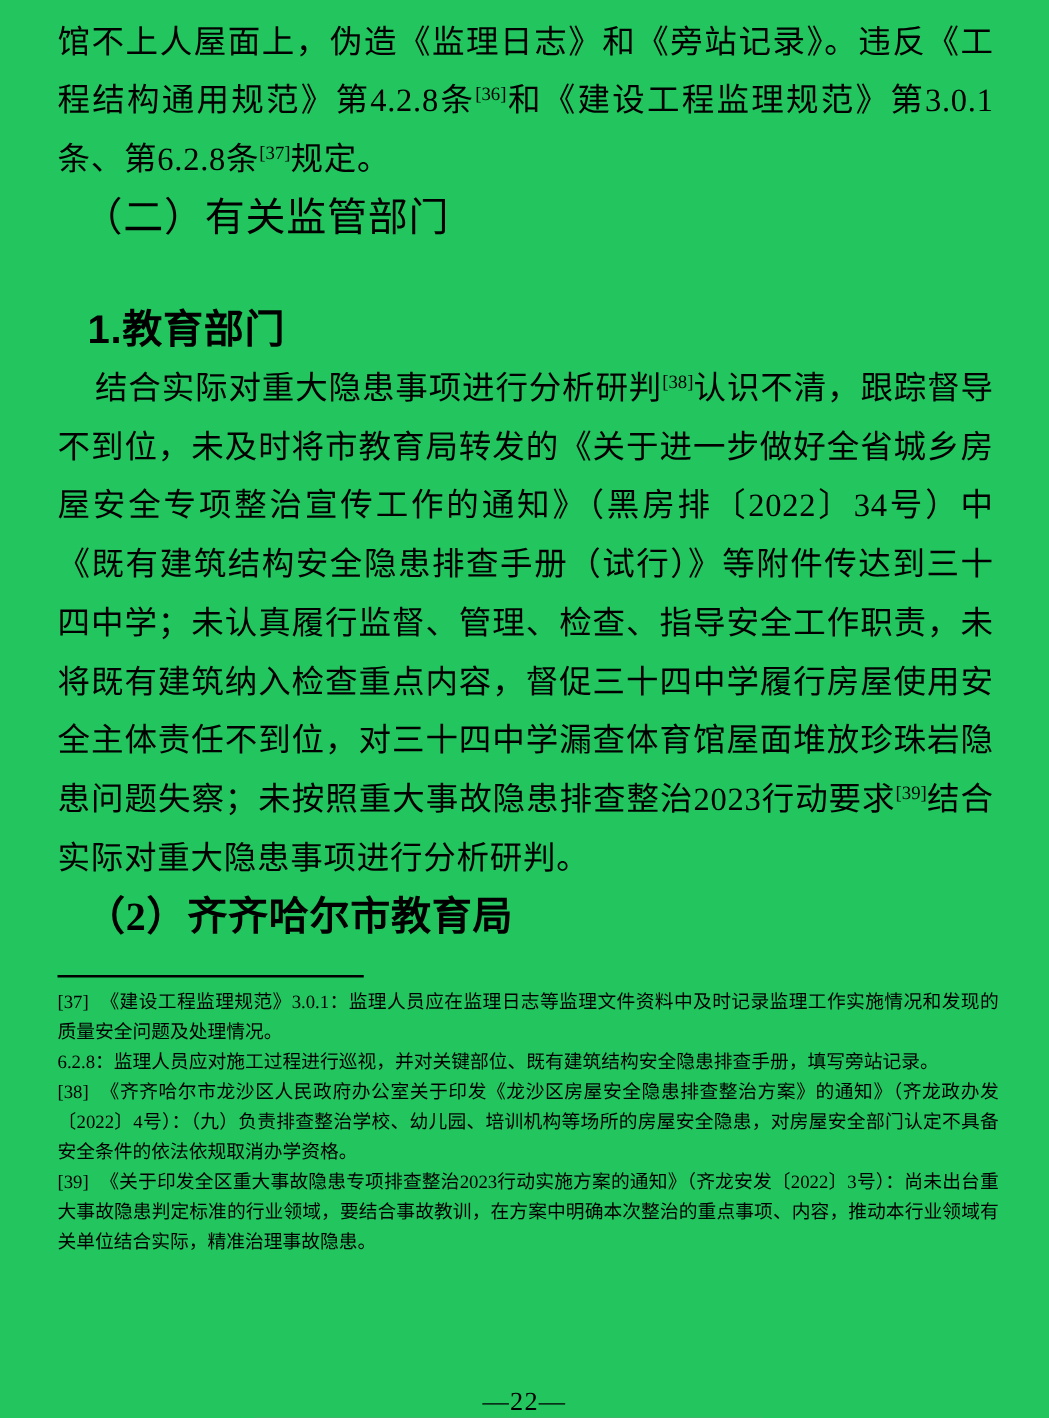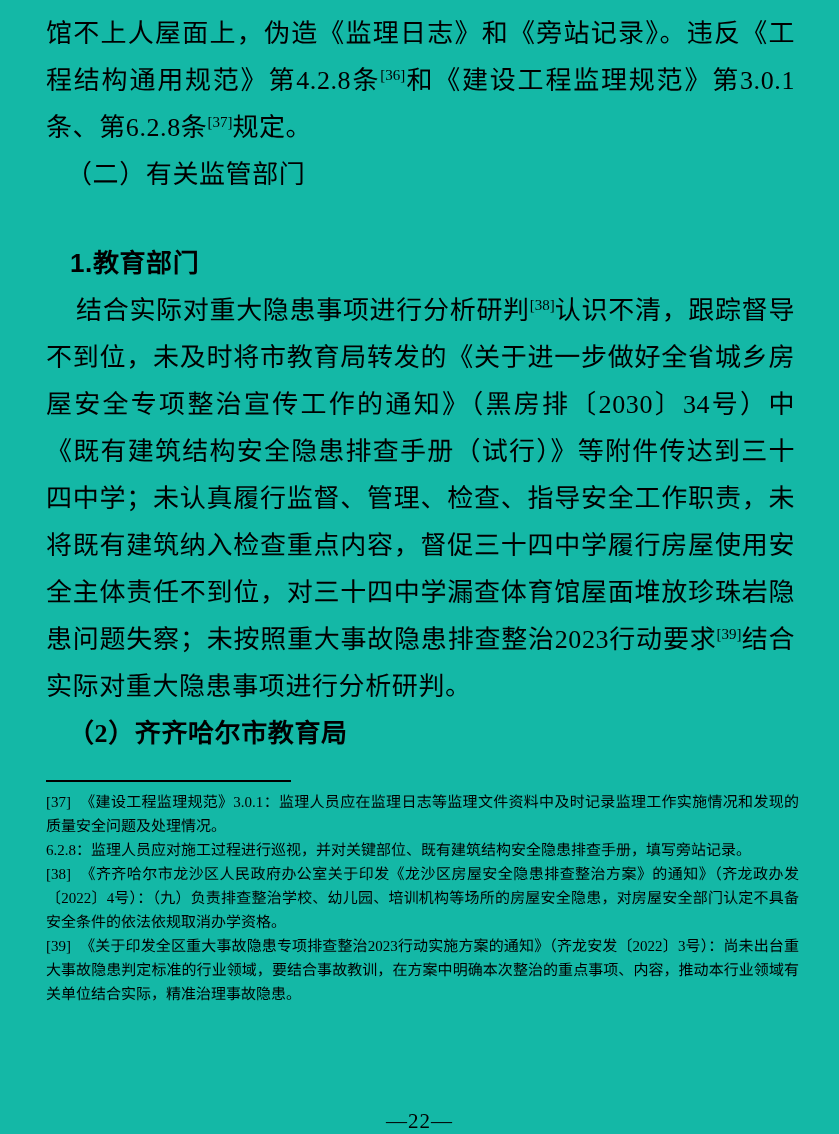--- a/index.html
+++ b/index.html
@@ -2,42 +2,42 @@
 <html lang="zh-CN"><head>
 <meta charset="utf-8">
 <style>
   html, body { margin: 0; padding: 0; }
   body { background: #888; }
   .page {
     position: relative;
     width: 839px;
     height: 1134px;
     margin: 0 auto;
-    background: #14b8a6;
+    background: #22c55e;
     color: #000000;
     font-family: "Liberation Serif", serif;
     overflow: hidden;
   }
   .content {
     position: absolute;
     left: 46px;
     right: 44px;
     top: 10px;
   }
   .para {
     margin: 0;
     font-size: 26px;
     line-height: 47px;
     letter-spacing: 0.6px;
     text-align: justify;
   }
   .indent { text-indent: 30px; }
   .heading {
     margin: 0;
-    font-size: 26px;
+    font-size: 32px;
     line-height: 47px;
     letter-spacing: 0.6px;
   }
   .heading-kai {
     text-indent: 20px;
     font-weight: normal;
   }
   .heading-hei {
     text-indent: 24px;
     font-family: "Liberation Sans", sans-serif;
@@ -91,21 +91,21 @@
 
   <div class="content">
 
     <p class="para"><span>馆不上人屋面上，伪造《监理日志》和《旁站记录》。违反《工程结构通用规范》第4.2.8条</span><sup class="fn-ref">[36]</sup><span>和《建设工程监理规范》第3.0.1条、第6.2.8条</span><sup class="fn-ref">[37]</sup><span>规定。</span></p>
 
     <p class="heading heading-kai">（二）有关监管部门</p>
 
     <p class="heading heading-hei">1.教育部门</p>
 
 
-    <p class="para indent"><span>结合实际对重大隐患事项进行分析研判</span><sup class="fn-ref">[38]</sup><span>认识不清，跟踪督导不到位，未及时将市教育局转发的《关于进一步做好全省城乡房屋安全专项整治宣传工作的通知》（黑房排〔2030〕34号）中《既有建筑结构安全隐患排查手册（试行）》等附件传达到三十四中学；未认真履行监督、管理、检查、指导安全工作职责，未将既有建筑纳入检查重点内容，督促三十四中学履行房屋使用安全主体责任不到位，对三十四中学漏查体育馆屋面堆放珍珠岩隐患问题失察；未按照重大事故隐患排查整治2023行动要求</span><sup class="fn-ref">[39]</sup><span>结合实际对重大隐患事项进行分析研判。</span></p>
+    <p class="para indent"><span>结合实际对重大隐患事项进行分析研判</span><sup class="fn-ref">[38]</sup><span>认识不清，跟踪督导不到位，未及时将市教育局转发的《关于进一步做好全省城乡房屋安全专项整治宣传工作的通知》（黑房排〔2022〕34号）中《既有建筑结构安全隐患排查手册（试行）》等附件传达到三十四中学；未认真履行监督、管理、检查、指导安全工作职责，未将既有建筑纳入检查重点内容，督促三十四中学履行房屋使用安全主体责任不到位，对三十四中学漏查体育馆屋面堆放珍珠岩隐患问题失察；未按照重大事故隐患排查整治2023行动要求</span><sup class="fn-ref">[39]</sup><span>结合实际对重大隐患事项进行分析研判。</span></p>
 
     <p class="heading heading-sub">（2）齐齐哈尔市教育局</p>
 
   </div>
 
   <div class="footnotes">
     <div class="fn-rule"></div>
 
 
     <div class="fn-entry">

